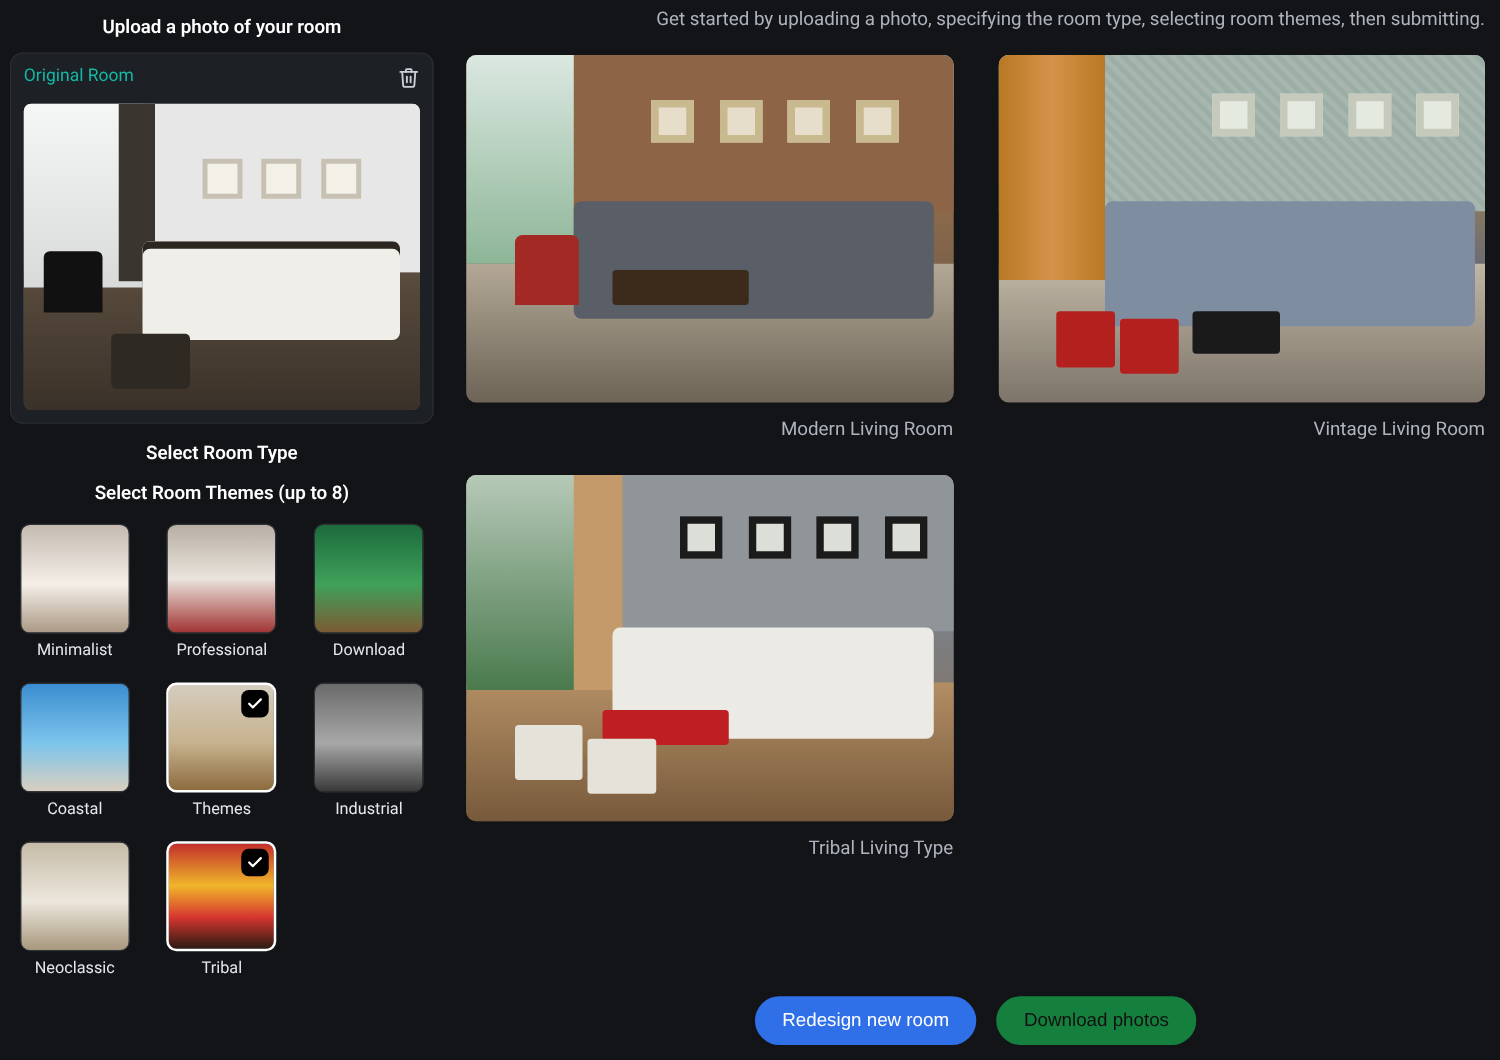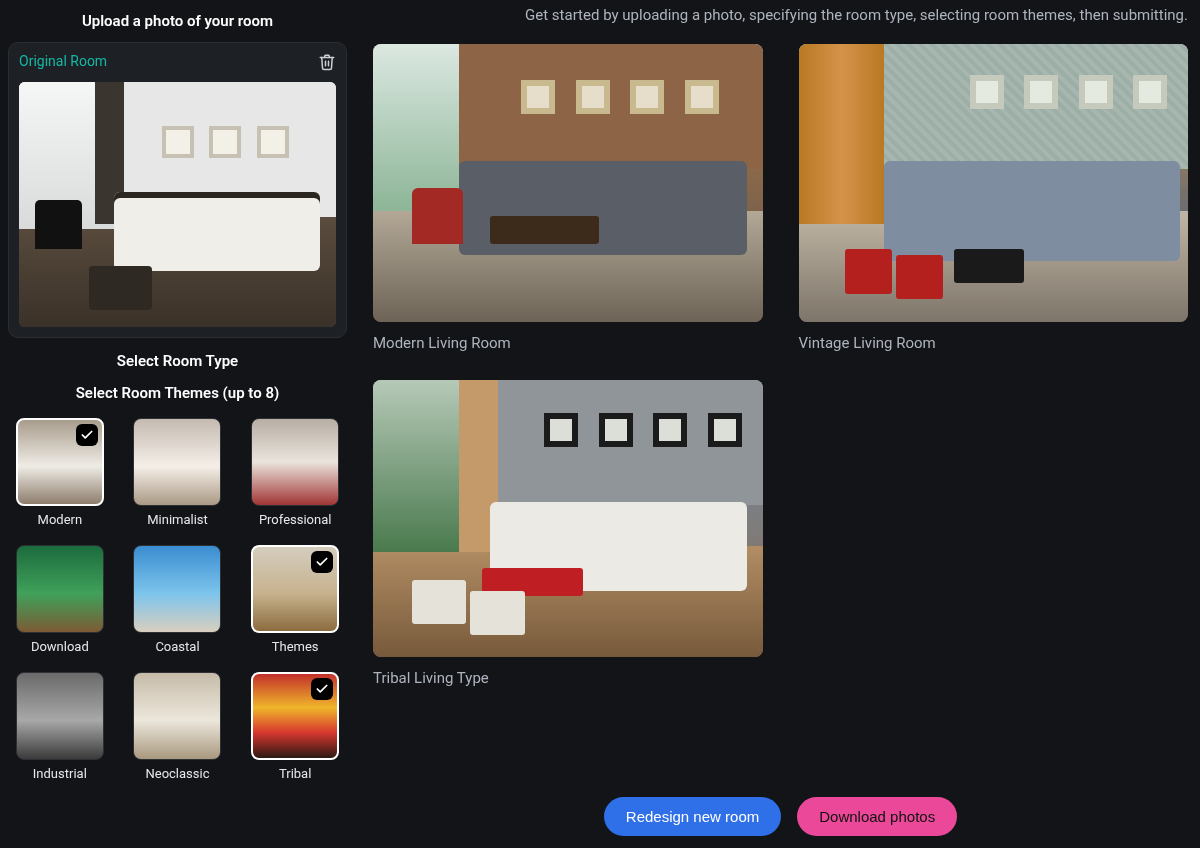--- a/index.html
+++ b/index.html
@@ -107,21 +107,21 @@
     color:#aeb4bd;
     font-size: 15px;
     margin-bottom: 20px;
   }
   .results-grid {
     display:grid;
     grid-template-columns: 1fr 1fr;
     gap: 28px 36px;
     align-content:start;
   }
-  .result-item { display:flex; flex-direction:column; align-items:flex-start; gap:12px; }
+  .result-item { display:flex; flex-direction:column; align-items:flex-end; gap:12px; }
   .result-thumb {
     width: 100%;
     aspect-ratio: 390/278;
     border-radius: 8px;
     overflow:hidden;
     position:relative;
   }
   .result-caption { color:#aeb4bd; font-size:15px; }
   
   .rt-modern { background:linear-gradient(180deg,#c7cdcf 0%,#8f6b4b 40%,#5c5248 100%); }
@@ -163,21 +163,21 @@
   }
   .btn {
     padding: 11px 22px;
     border-radius: 24px;
     font-size: 15px;
     font-weight: 500;
     border: none;
     cursor: pointer;
   }
   .btn-primary { background:#2f6fe8; color:#fff; }
-  .btn-secondary { background:#ec4899; color:#111; }
+  .btn-secondary { background:#15803d; color:#111; }
 </style>
 </head>
 <body>
 
 <aside class="sidebar">
 
   <div class="section-title">Upload a photo of your room</div>
 
   <div class="upload-card">
     <div class="upload-card-header">
@@ -204,30 +204,20 @@
         <div class="chair"></div>
     </div>
   </div>
 
   <div class="section-title">Select Room Type</div>
 
 
   <div class="section-title">Select Room Themes (up to 8)</div>
 
   <div class="themes-grid" id="themes-grid">
-      <div class="theme-item selected">
-        <div class="theme-thumb tg-modern">
-          <div class="theme-check">
-            <svg viewBox="0 0 24 24" fill="none" stroke-width="3" stroke-linecap="round" stroke-linejoin="round">
-              <polyline points="20 6 9 17 4 12"></polyline>
-            </svg>
-          </div>
-        </div>
-        <div class="theme-label">Modern</div>
-      </div>
       <div class="theme-item">
         <div class="theme-thumb tg-minimalist"></div>
         <div class="theme-label">Minimalist</div>
       </div>
       <div class="theme-item">
         <div class="theme-thumb tg-professional"></div>
         <div class="theme-label">Professional</div>
       </div>
       <div class="theme-item">
         <div class="theme-thumb tg-tropical"></div>

